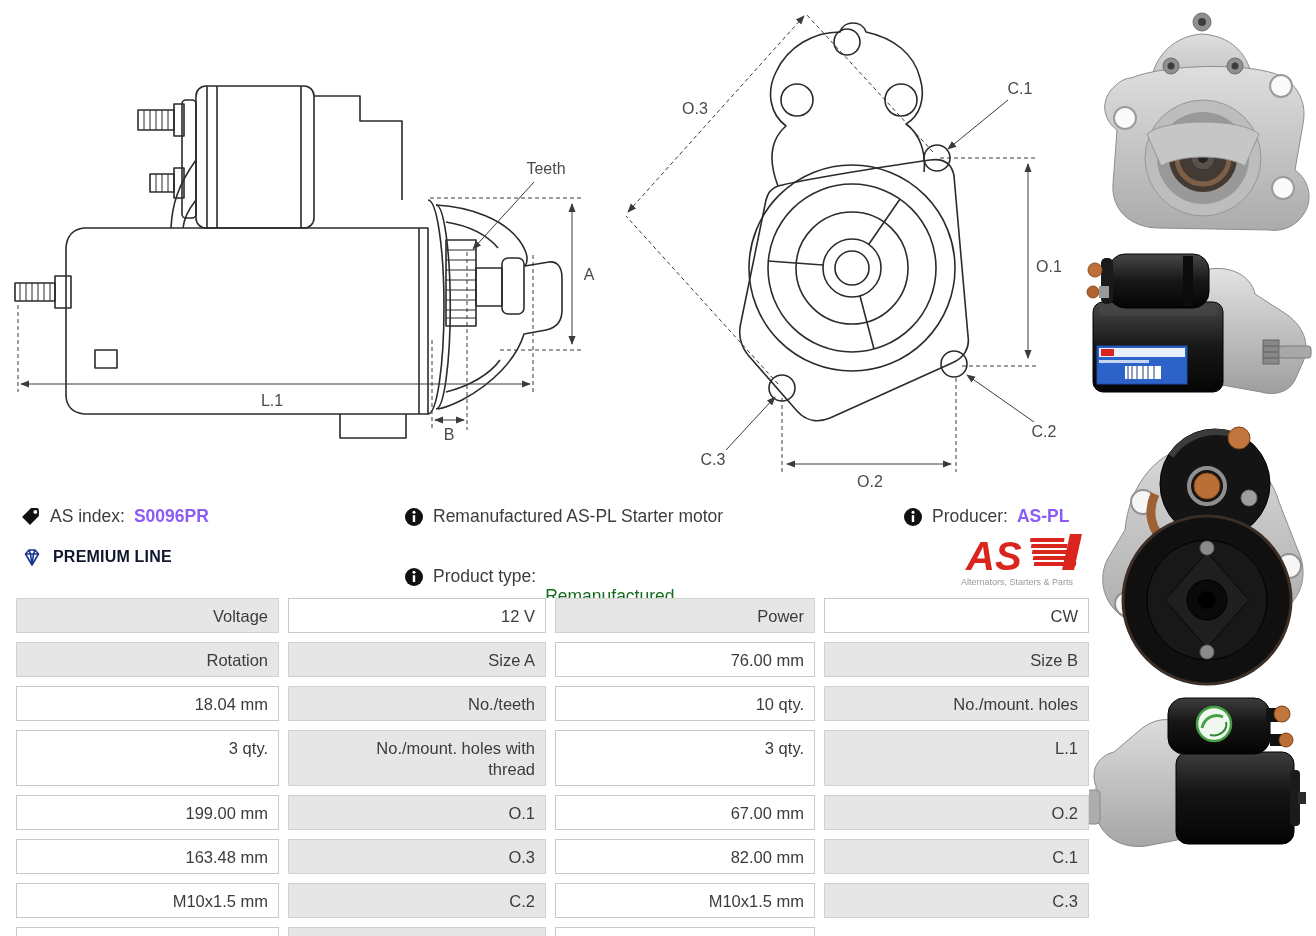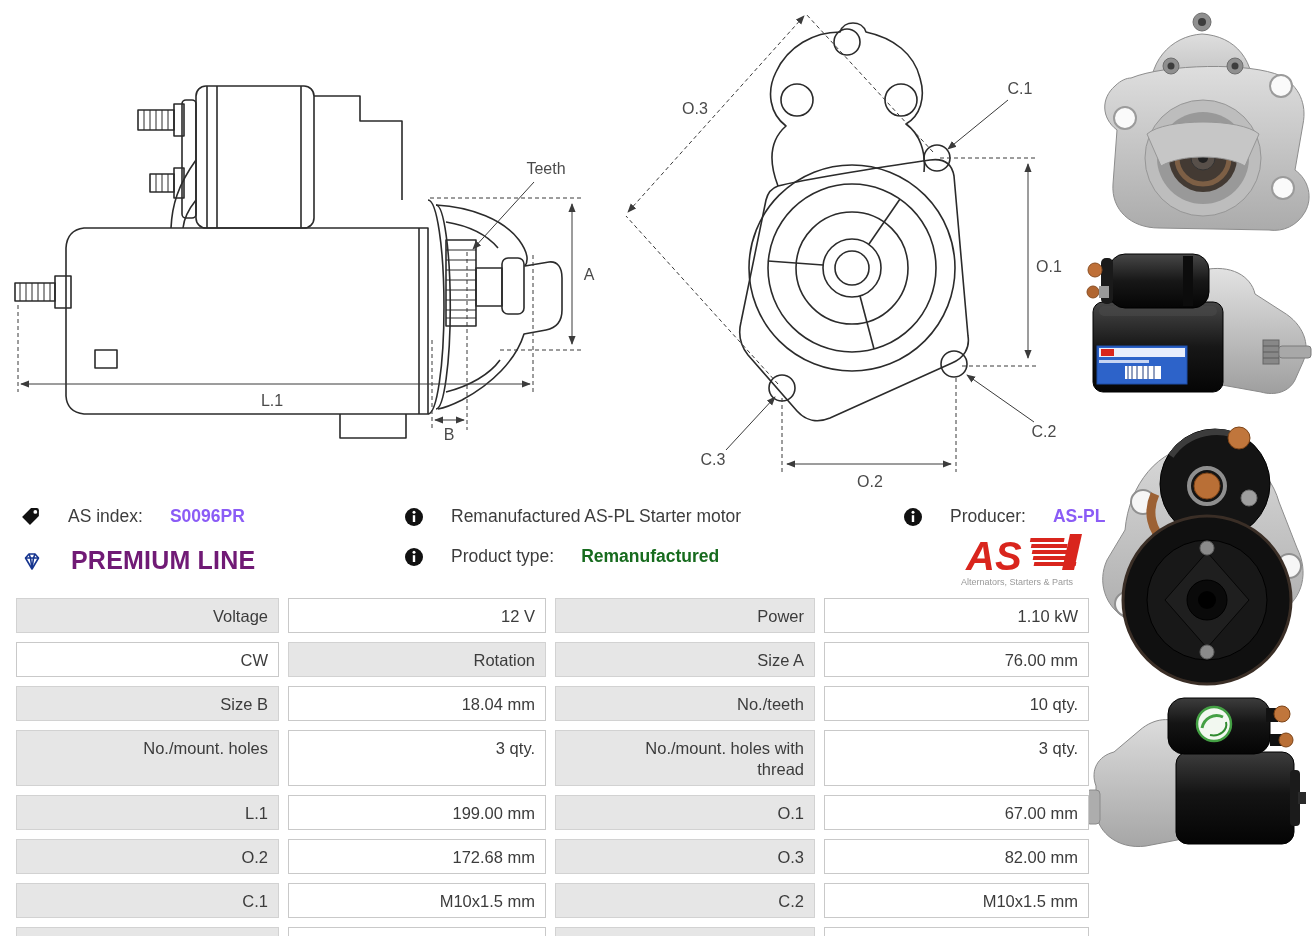--- a/index.html
+++ b/index.html
@@ -1,23 +1,23 @@
 <!DOCTYPE html>
 <html><head>
 <meta charset="utf-8">
 <style>
   html,body{margin:0;padding:0;background:#fff;}
   .page{position:relative;width:1316px;height:936px;background:#fff;overflow:hidden;
         font-family:"Liberation Sans",sans-serif;color:#3d3d3d;}
   .abs{position:absolute;}
   
-  .inforow{position:absolute;display:flex;align-items:center;gap:27px;font-size:17.5px;white-space:nowrap;}
+  .inforow{position:absolute;display:flex;align-items:center;gap:9px;font-size:17.5px;white-space:nowrap;}
   .inforow b{color:#8b5cf6;}
-  .premium{font-size:25px;font-weight:bold;color:#701a75;letter-spacing:.2px;}
-  .green{color:#176b1e;font-weight:bold;}
+  .premium{font-size:16px;font-weight:bold;color:#0f172a;letter-spacing:.2px;}
+  .green{color:#176b1e;font-weight:normal;margin-top:40px;}
   .icn{display:inline-flex;flex:0 0 auto;}
   
   .spec{position:absolute;left:16px;top:598px;display:grid;
         grid-template-columns:263px 258px 260px 265px;
         grid-template-rows:35px 35px 35px 56px 35px 35px 35px 35px;
         gap:9px;font-size:16.5px;background:#fff;}
   .cell{box-sizing:border-box;display:flex;justify-content:flex-end;align-items:flex-start;
         padding:7px 10px 0 8px;text-align:right;line-height:1.25;}
   .lbl{background:#e6e6e6;border:1px solid #d2d2d2;color:#3c3c3c;}
   .val{background:#fff;border:1px solid #c9c9c9;color:#3c3c3c;text-align:center;}
@@ -372,23 +372,20 @@
 
     <div class="cell lbl">
         <span>Voltage</span>
       </div>
     <div class="cell val">
         <span>12 V</span>
       </div>
     <div class="cell lbl">
         <span>Power</span>
       </div>
-    <div class="cell val">
-        <span>1.10 kW</span>
-      </div>
 
     <div class="cell val">
         <span>CW</span>
       </div>
     <div class="cell lbl">
         <span>Rotation</span>
       </div>
     <div class="cell lbl">
         <span>Size A</span>
       </div>
@@ -432,21 +429,21 @@
         <span>O.1</span>
       </div>
     <div class="cell val">
         <span>67.00 mm</span>
       </div>
 
     <div class="cell lbl">
         <span>O.2</span>
       </div>
     <div class="cell val">
-        <span>172.68 mm</span>
+        <span>163.48 mm</span>
       </div>
     <div class="cell lbl">
         <span>O.3</span>
       </div>
     <div class="cell val">
         <span>82.00 mm</span>
       </div>
 
     <div class="cell lbl">
         <span>C.1</span>

